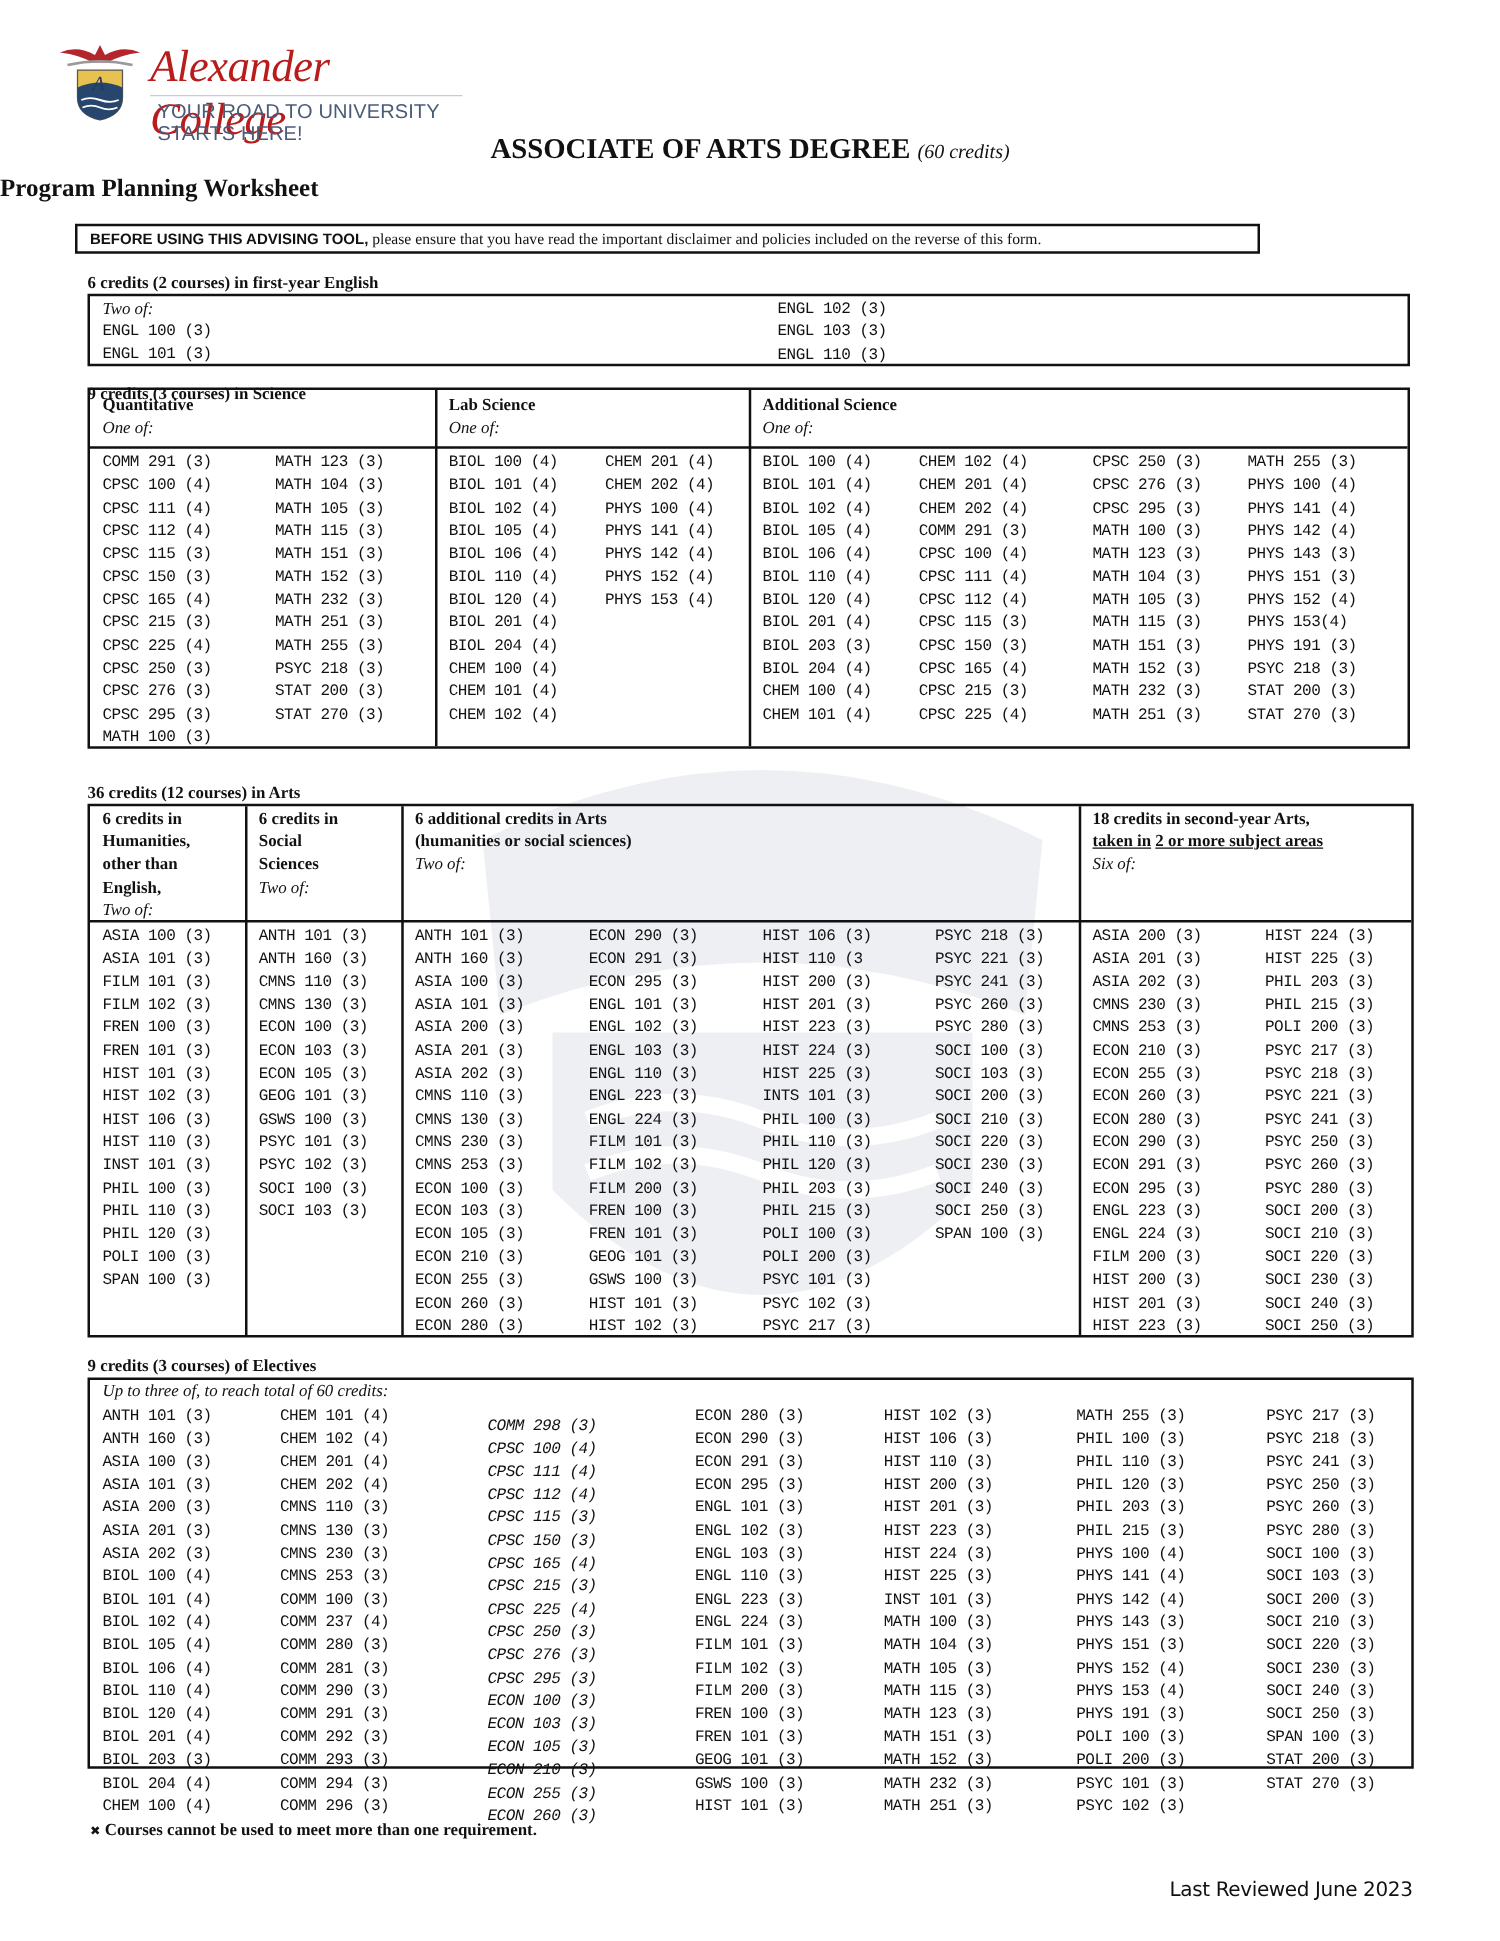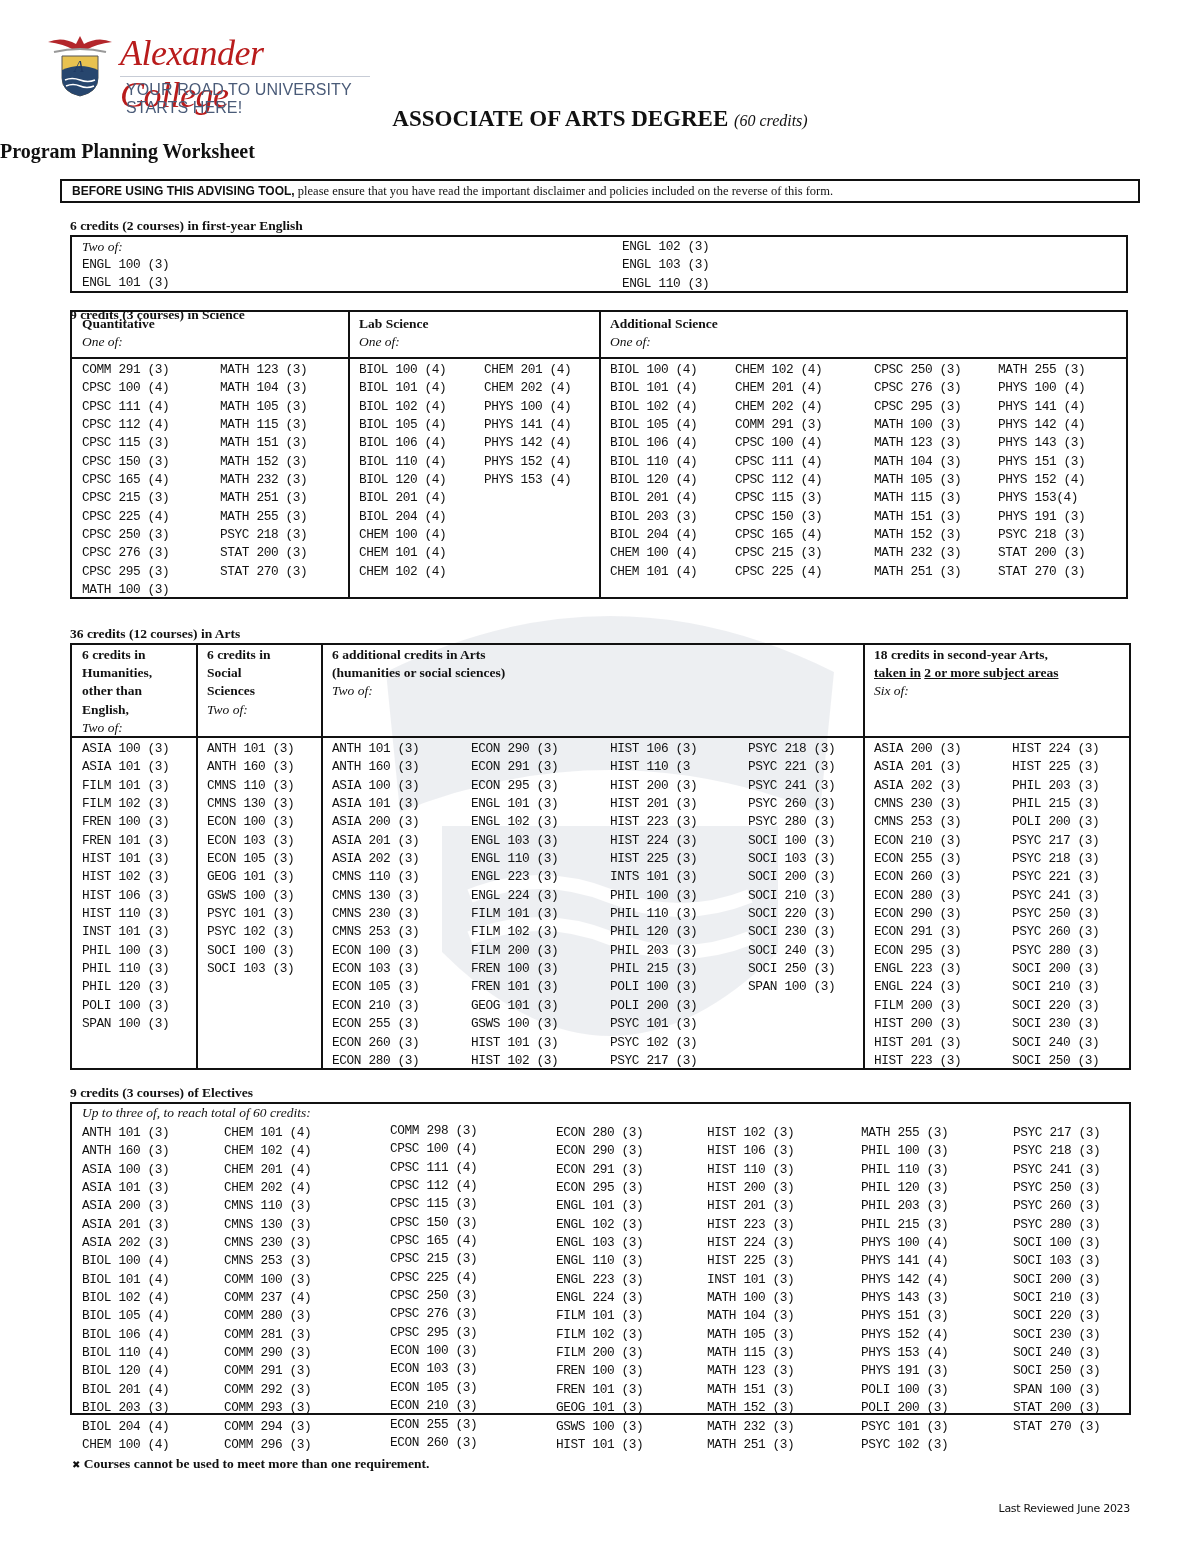--- a/index.html
+++ b/index.html
@@ -11,41 +11,41 @@
   .logo { position: absolute; left: 46px; top: 30px; width: 330px; height: 72px; }
   .logo-crest { position: absolute; left: 0; top: 2px; width: 68px; height: 66px; }
   .logo-name { position: absolute; left: 74px; top: 2px; font-family: "Liberation Serif", serif; font-style: italic; font-size: 36px; color: #b91c1c; letter-spacing: -0.5px; }
   .logo-rule { position: absolute; left: 74px; top: 46px; width: 250px; height: 1px; background: #c7ccd6; }
   .logo-tag { position: absolute; left: 80px; top: 51px; font-family: "Liberation Sans", sans-serif; font-size: 16px; color: #4a5b78; letter-spacing: 0.1px; }
 
   .title { position: absolute; left: 0; width: 1200px; text-align: center; top: 106px; font-family: "Liberation Serif", serif; font-weight: bold; font-size: 23px; }
   .title i { font-weight: normal; font-size: 16px; }
   .subtitle { position: absolute; left: 0; width: 1200px; text-align: left; top: 140px; font-family: "Liberation Serif", serif; font-weight: bold; font-size: 20px; }
 
-  .notice { position: absolute; left: 60px; top: 179px; width: 1080px; height: 24px; border: 2px solid #111; padding: 3px 10px; font-size: 12.5px; white-space: nowrap; }
+  .notice { position: absolute; left: 60px; top: 179px; width: 948px; height: 24px; border: 2px solid #111; padding: 3px 10px; font-size: 12.5px; white-space: nowrap; }
   .notice b { font-family: "Liberation Sans", sans-serif; font-size: 12px; }
 
   .sec-head { position: absolute; left: 70px; font-size: 13.5px; font-weight: bold; white-space: nowrap; }
 
   .box { position: absolute; border: 2px solid #111; }
   .vline { position: absolute; top: 0; bottom: 0; width: 2px; background: #111; }
   .hline { position: absolute; left: 0; right: 0; height: 2px; background: #111; }
 
   .cell-head { position: absolute; font-size: 13.5px; line-height: 18.2px; }
   .cell-head .h { font-weight: bold; display: block; }
   .cell-head .s { font-style: italic; display: block; }
   .u { text-decoration: underline; }
 
   .col { position: absolute; font-family: "Liberation Mono", monospace; font-size: 12.8px; line-height: 18.35px; white-space: nowrap; letter-spacing: -0.4px; }
   .col span { display: block; }
 
   .eng { font-family: "Liberation Mono", monospace; font-size: 12.8px; line-height: 18.3px; }
 
   .footnote { position: absolute; left: 72px; top: 1456px; font-size: 13.5px; font-weight: bold; }
-  .reviewed { position: absolute; right: 70px; top: 1502px; font-family: "DejaVu Sans", sans-serif; font-size: 11px; letter-spacing: -0.3px; margin-left: 48px; }
+  .reviewed { position: absolute; right: 70px; top: 1502px; font-family: "DejaVu Sans", sans-serif; font-size: 16px; letter-spacing: -0.3px; margin-left: 48px; }
 </style>
 </head>
 <body>
 
 <svg class="watermark" viewBox="0 0 200 200">
   <path d="M20 40 Q100 0 180 40 L175 90 Q100 60 25 90 Z" fill="#5b6a86"></path>
   <path d="M40 95 L160 95 L160 140 Q100 200 40 140 Z" fill="#5b6a86"></path>
   <path d="M50 120 Q75 110 100 120 T150 120" stroke="#fff" stroke-width="5" fill="none"></path>
   <path d="M50 135 Q75 125 100 135 T150 135" stroke="#fff" stroke-width="5" fill="none"></path>
 </svg>
@@ -440,21 +440,21 @@
       <span>COMM 237 (4)</span>
       <span>COMM 280 (3)</span>
       <span>COMM 281 (3)</span>
       <span>COMM 290 (3)</span>
       <span>COMM 291 (3)</span>
       <span>COMM 292 (3)</span>
       <span>COMM 293 (3)</span>
       <span>COMM 294 (3)</span>
       <span>COMM 296 (3)</span>
     </div>
-  <div class="col" style="left:318px; top:18px;">
+  <div class="col" style="left:318px; top:28px;font-style:italic;">
       <span>COMM 298 (3)</span>
       <span>CPSC 100 (4)</span>
       <span>CPSC 111 (4)</span>
       <span>CPSC 112 (4)</span>
       <span>CPSC 115 (3)</span>
       <span>CPSC 150 (3)</span>
       <span>CPSC 165 (4)</span>
       <span>CPSC 215 (3)</span>
       <span>CPSC 225 (4)</span>
       <span>CPSC 250 (3)</span>

